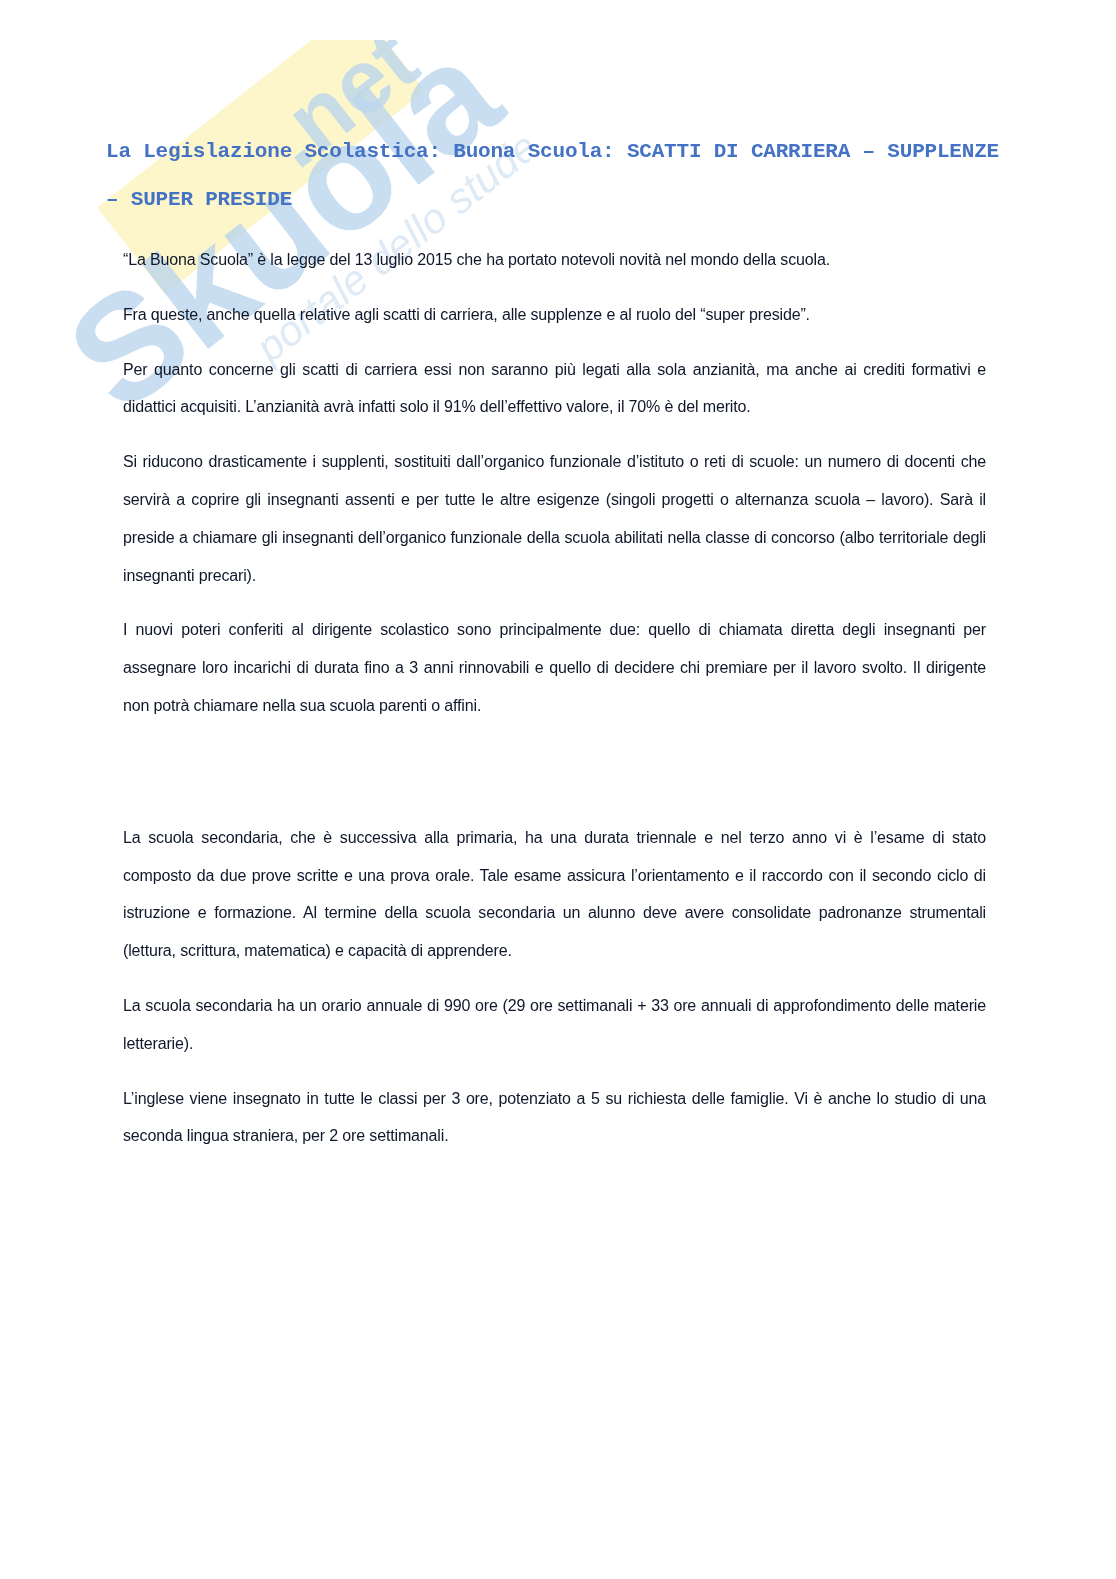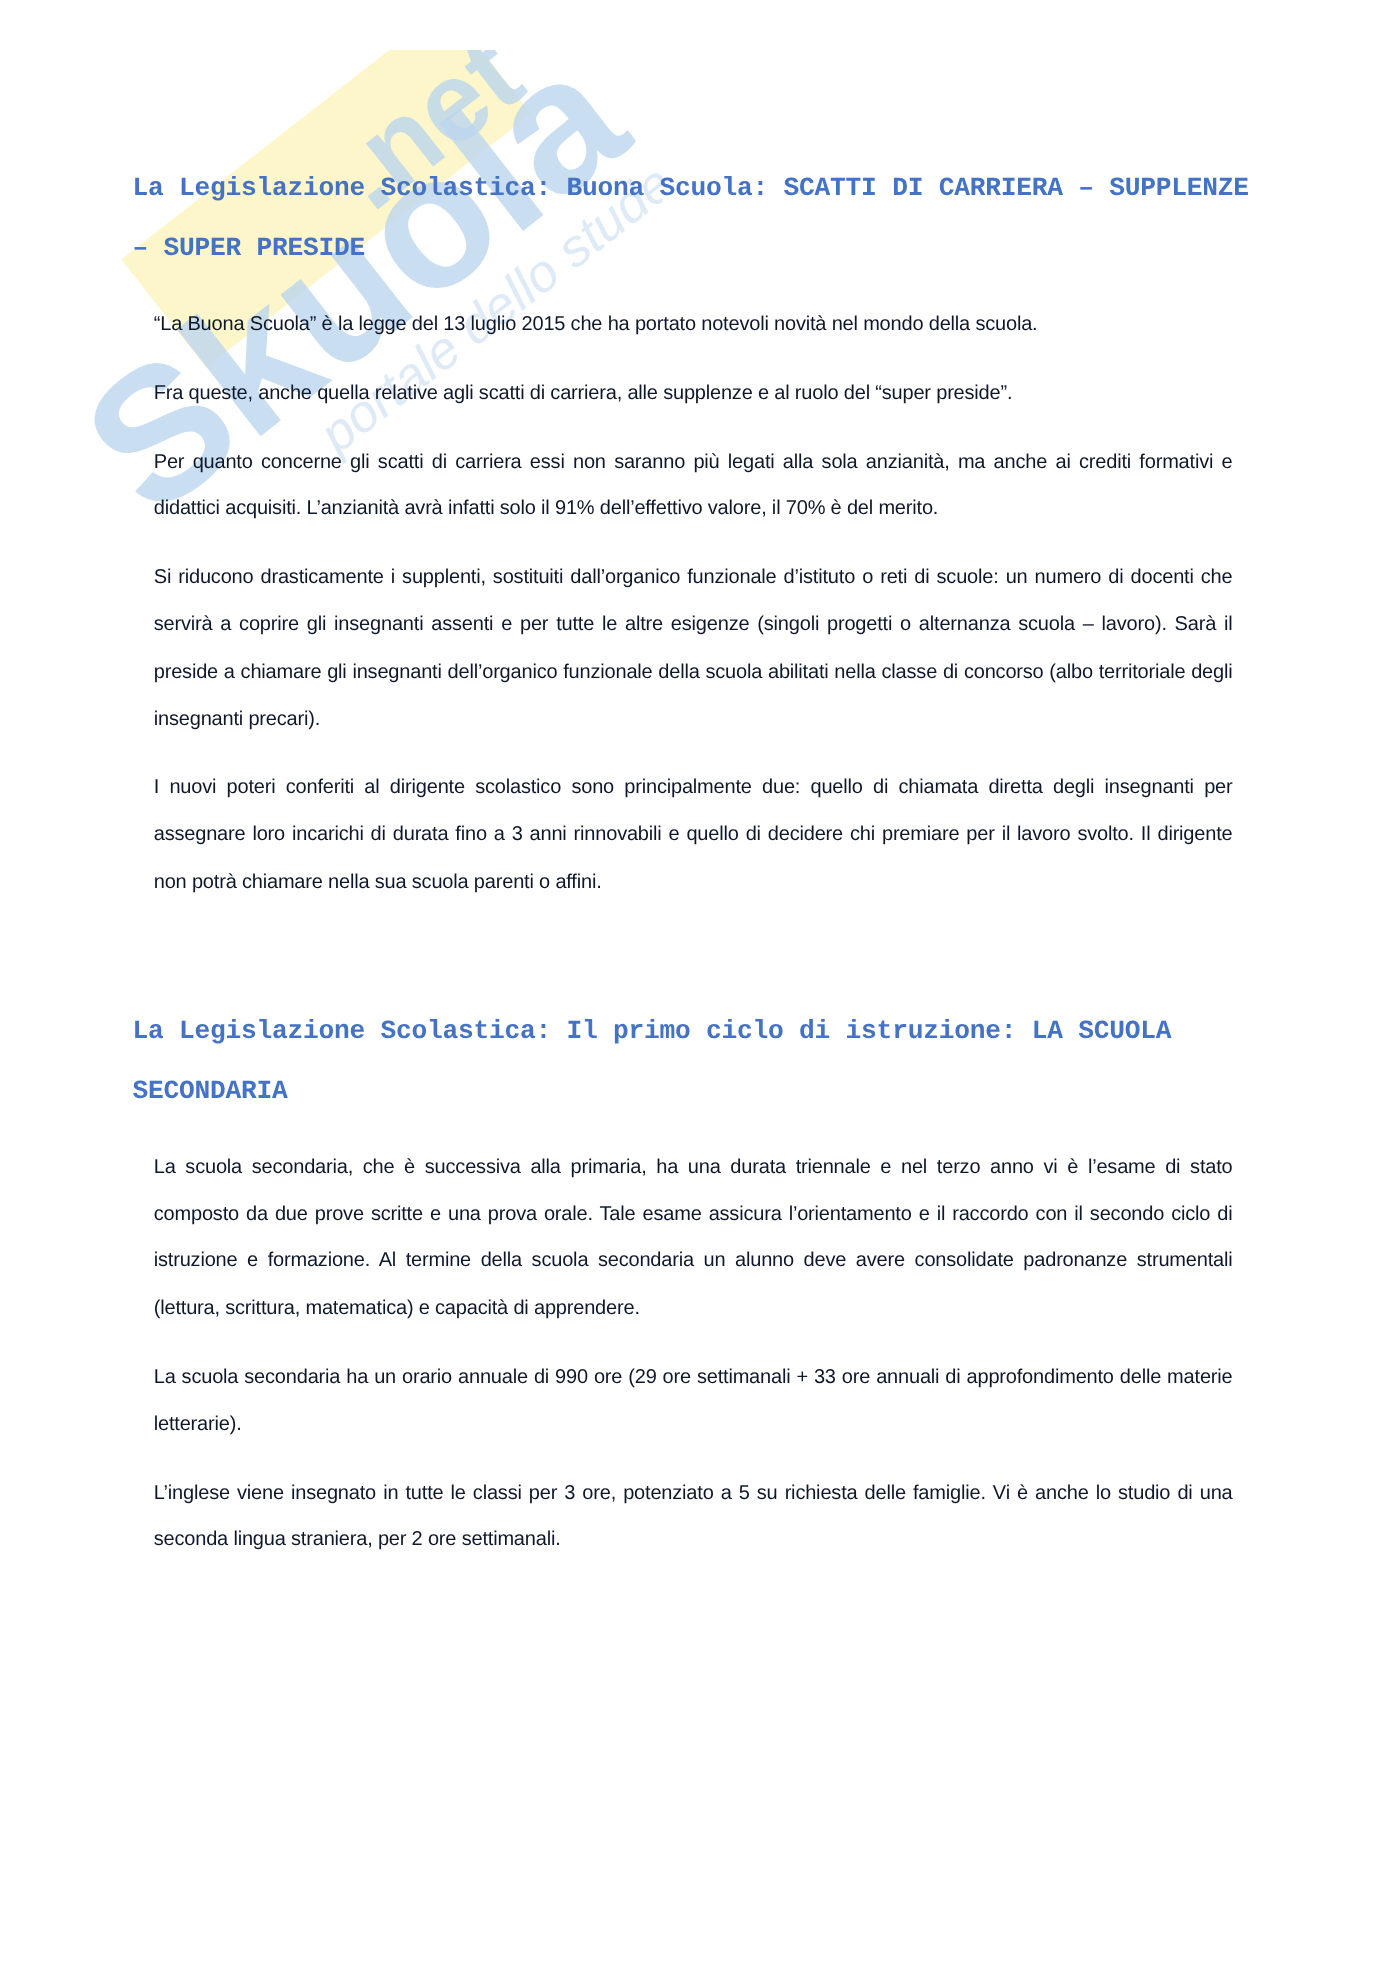--- a/index.html
+++ b/index.html
@@ -46,19 +46,18 @@
     <p>“La Buona Scuola” è la legge del 13 luglio 2015 che ha portato notevoli novità nel mondo della scuola.</p>
     <p>Fra queste, anche quella relative agli scatti di carriera, alle supplenze e al ruolo del “super preside”.</p>
     <p>Per quanto concerne gli scatti di carriera essi non saranno più legati alla sola anzianità, ma anche ai crediti formativi e didattici acquisiti. L’anzianità avrà infatti solo il 91% dell’effettivo valore, il 70% è del merito.</p>
     <p>Si riducono drasticamente i supplenti, sostituiti dall’organico funzionale d’istituto o reti di scuole: un numero di docenti che servirà a coprire gli insegnanti assenti e per tutte le altre esigenze (singoli progetti o alternanza scuola – lavoro). Sarà il preside a chiamare gli insegnanti dell’organico funzionale della scuola abilitati nella classe di concorso (albo territoriale degli insegnanti precari).</p>
     <p>I nuovi poteri conferiti al dirigente scolastico sono principalmente due: quello di chiamata diretta degli insegnanti per assegnare loro incarichi di durata fino a 3 anni rinnovabili e quello di decidere chi premiare per il lavoro svolto. Il dirigente non potrà chiamare nella sua scuola parenti o affini.</p>
   </section>
 
   <div class="gap"></div>
 
   <section>
-    <h2>La Legislazione Scolastica: Il primo ciclo di istruzione: LA SCUOLA SECONDARIA</h2>
     <p>La scuola secondaria, che è successiva alla primaria, ha una durata triennale e nel terzo anno vi è l’esame di stato composto da due prove scritte e una prova orale. Tale esame assicura l’orientamento e il raccordo con il secondo ciclo di istruzione e formazione. Al termine della scuola secondaria un alunno deve avere consolidate padronanze strumentali (lettura, scrittura, matematica) e capacità di apprendere.</p>
     <p>La scuola secondaria ha un orario annuale di 990 ore (29 ore settimanali + 33 ore annuali di approfondimento delle materie letterarie).</p>
     <p>L’inglese viene insegnato in tutte le classi per 3 ore, potenziato a 5 su richiesta delle famiglie. Vi è anche lo studio di una seconda lingua straniera, per 2 ore settimanali.</p>
   </section>
 
 </div>
 
 </body></html>

